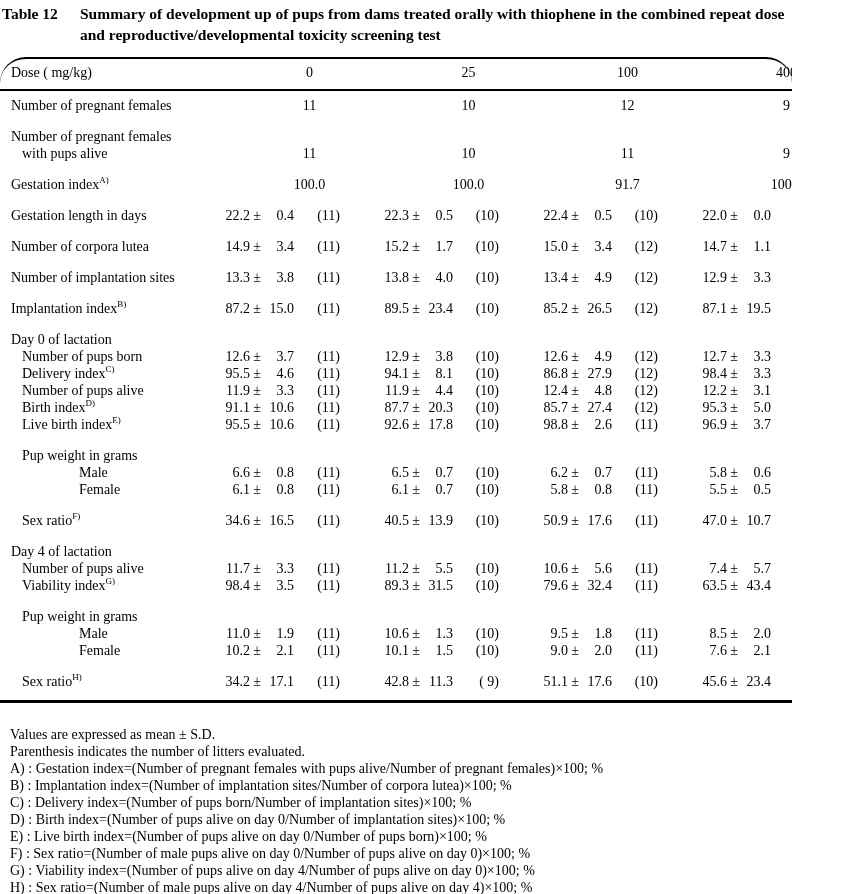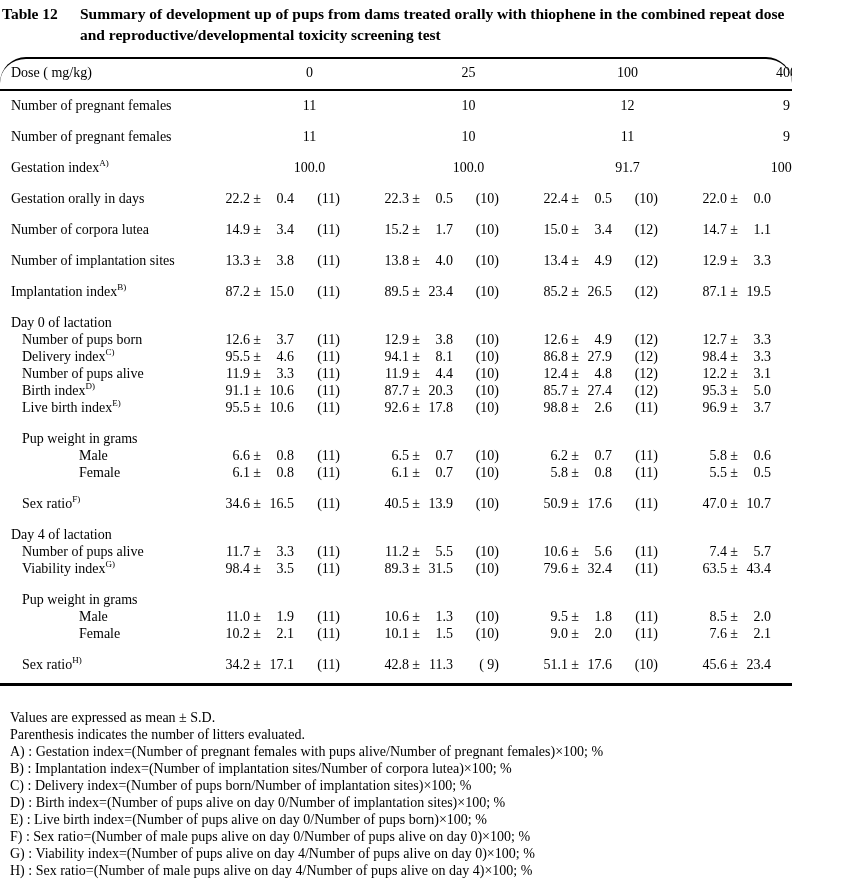--- a/index.html
+++ b/index.html
@@ -65,35 +65,36 @@
         <div class="row spaced">
           <div class="lbl i0"><span>Number of pregnant females</span></div>
           <div class="grp center">11</div>
           <div class="grp center">10</div>
           <div class="grp center">12</div>
           <div class="grp center">9</div>
         </div>
         <div class="row spaced">
           <div class="lbl i0">
             <div>Number of pregnant females</div>
+            <div class="l2">with pups alive</div>
           </div>
           <div class="grp center">11</div>
           <div class="grp center">10</div>
           <div class="grp center">11</div>
           <div class="grp center">9</div>
         </div>
         <div class="row spaced">
           <div class="lbl i0"><span>Gestation index</span><sup class="sup">A)</sup></div>
           <div class="grp center">100.0</div>
           <div class="grp center">100.0</div>
           <div class="grp center">91.7</div>
           <div class="grp center">100.0</div>
         </div>
         <div class="row spaced">
-          <div class="lbl i0"><span>Gestation orally in days</span></div>
+          <div class="lbl i0"><span>Gestation length in days</span></div>
           <div class="grp stat">
             <span class="m">22.2</span>
             <span class="pm">±</span>
             <span class="sd">0.4</span>
             <span class="nn">(11)</span>
           </div>
           <div class="grp stat">
             <span class="m">22.3</span>
             <span class="pm">±</span>
             <span class="sd">0.5</span>

